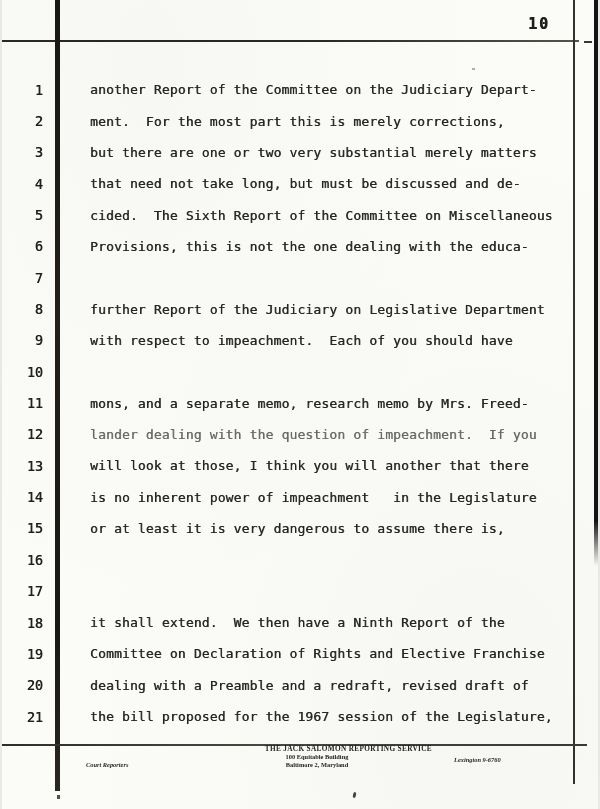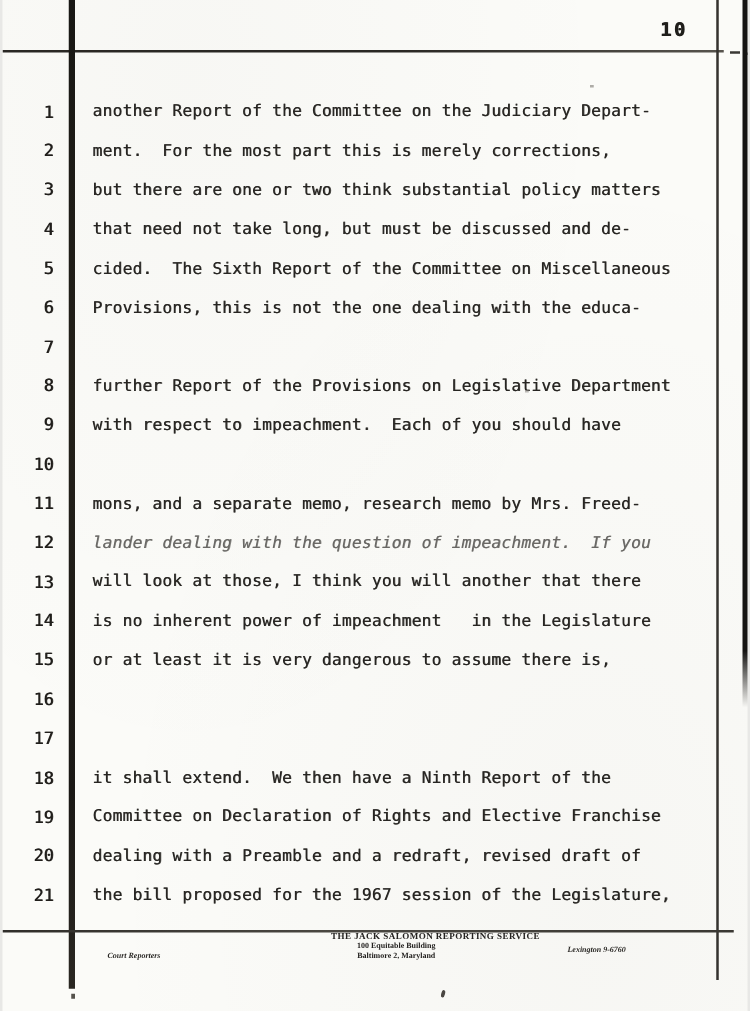--- a/index.html
+++ b/index.html
@@ -57,25 +57,25 @@
 
   
   .lines { position: absolute; left: 0; top: 74px; width: 600px; }
   .line { height: 31.35px; display: flex; align-items: center; }
   .num {
     width: 41px; text-align: right; flex: none;
     font-size: 13.5px; color: #201e1b;
     text-shadow: 0.5px 0 0 rgba(32,30,27,0.9);
   }
   .txt {
-    margin-left: 31px; white-space: pre;
+    margin-left: 47px; white-space: pre;
     font-size: 13px; letter-spacing: 0.15px;
     color: #272522; text-shadow: 0.45px 0 0 rgba(39,37,34,0.75);
   }
-  .txt.faded { opacity: 0.68; font-style: italic; }
+  .txt.faded { opacity: 0.68; }
 
   
   .foot-center {
     position: absolute; left: 225px; top: 745px; width: 180px;
     text-align: center; transform: scale(0.58); transform-origin: 50% 0;
     font-family: "Liberation Serif", serif; color: #242220;
   }
   .foot-title { font-size: 12.5px; font-weight: bold; letter-spacing: 0.6px; line-height: 14px; white-space: nowrap; }
   .foot-addr  { font-size: 11px;  font-weight: bold; line-height: 13.5px; }
   .foot-left, .foot-right {
@@ -104,40 +104,40 @@
     <div class="line">
         <span class="num">1</span>
         <span class="txt">another Report of the Committee on the Judiciary Depart-</span>
       </div>
     <div class="line">
         <span class="num">2</span>
         <span class="txt">ment.  For the most part this is merely corrections,</span>
       </div>
     <div class="line">
         <span class="num">3</span>
-        <span class="txt">but there are one or two think substantial policy matters</span>
+        <span class="txt">but there are one or two very substantial merely matters</span>
       </div>
     <div class="line">
         <span class="num">4</span>
         <span class="txt">that need not take long, but must be discussed and de-</span>
       </div>
     <div class="line">
         <span class="num">5</span>
         <span class="txt">cided.  The Sixth Report of the Committee on Miscellaneous</span>
       </div>
     <div class="line">
         <span class="num">6</span>
         <span class="txt">Provisions, this is not the one dealing with the educa-</span>
       </div>
     <div class="line">
         <span class="num">7</span>
       </div>
     <div class="line">
         <span class="num">8</span>
-        <span class="txt">further Report of the Provisions on Legislative Department</span>
+        <span class="txt">further Report of the Judiciary on Legislative Department</span>
       </div>
     <div class="line">
         <span class="num">9</span>
         <span class="txt">with respect to impeachment.  Each of you should have</span>
       </div>
     <div class="line">
         <span class="num">10</span>
       </div>
     <div class="line">
         <span class="num">11</span>

